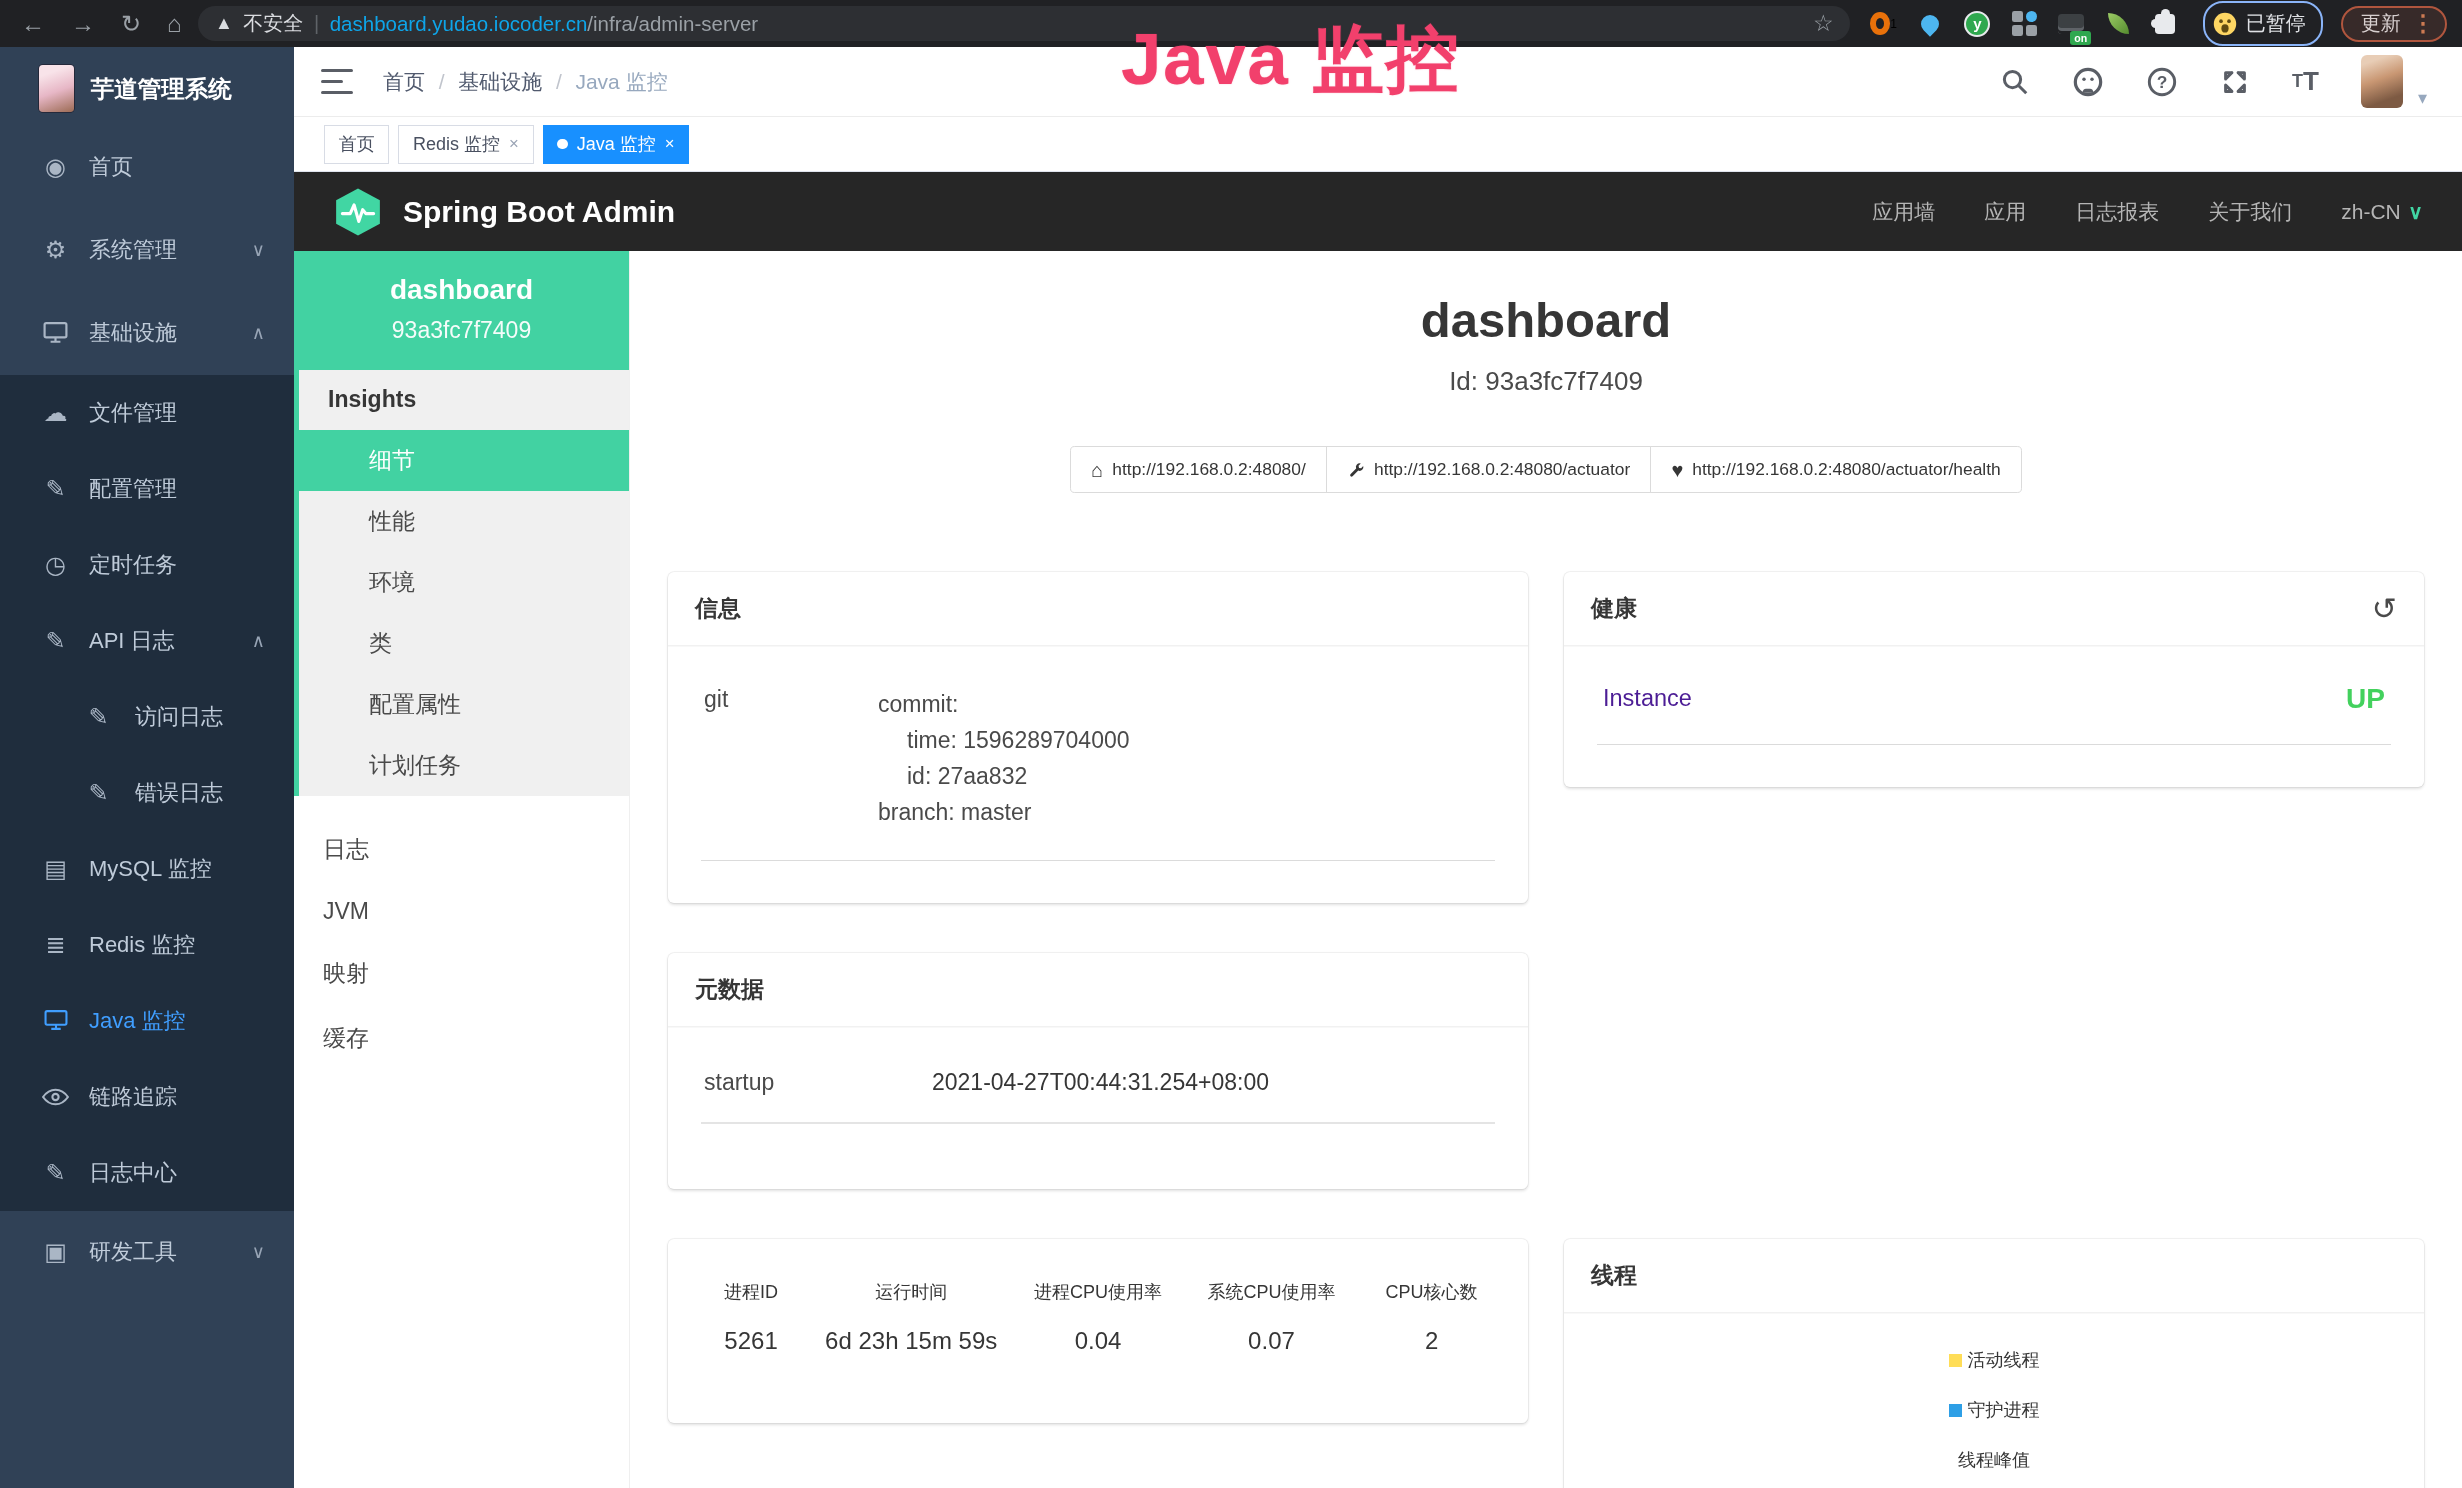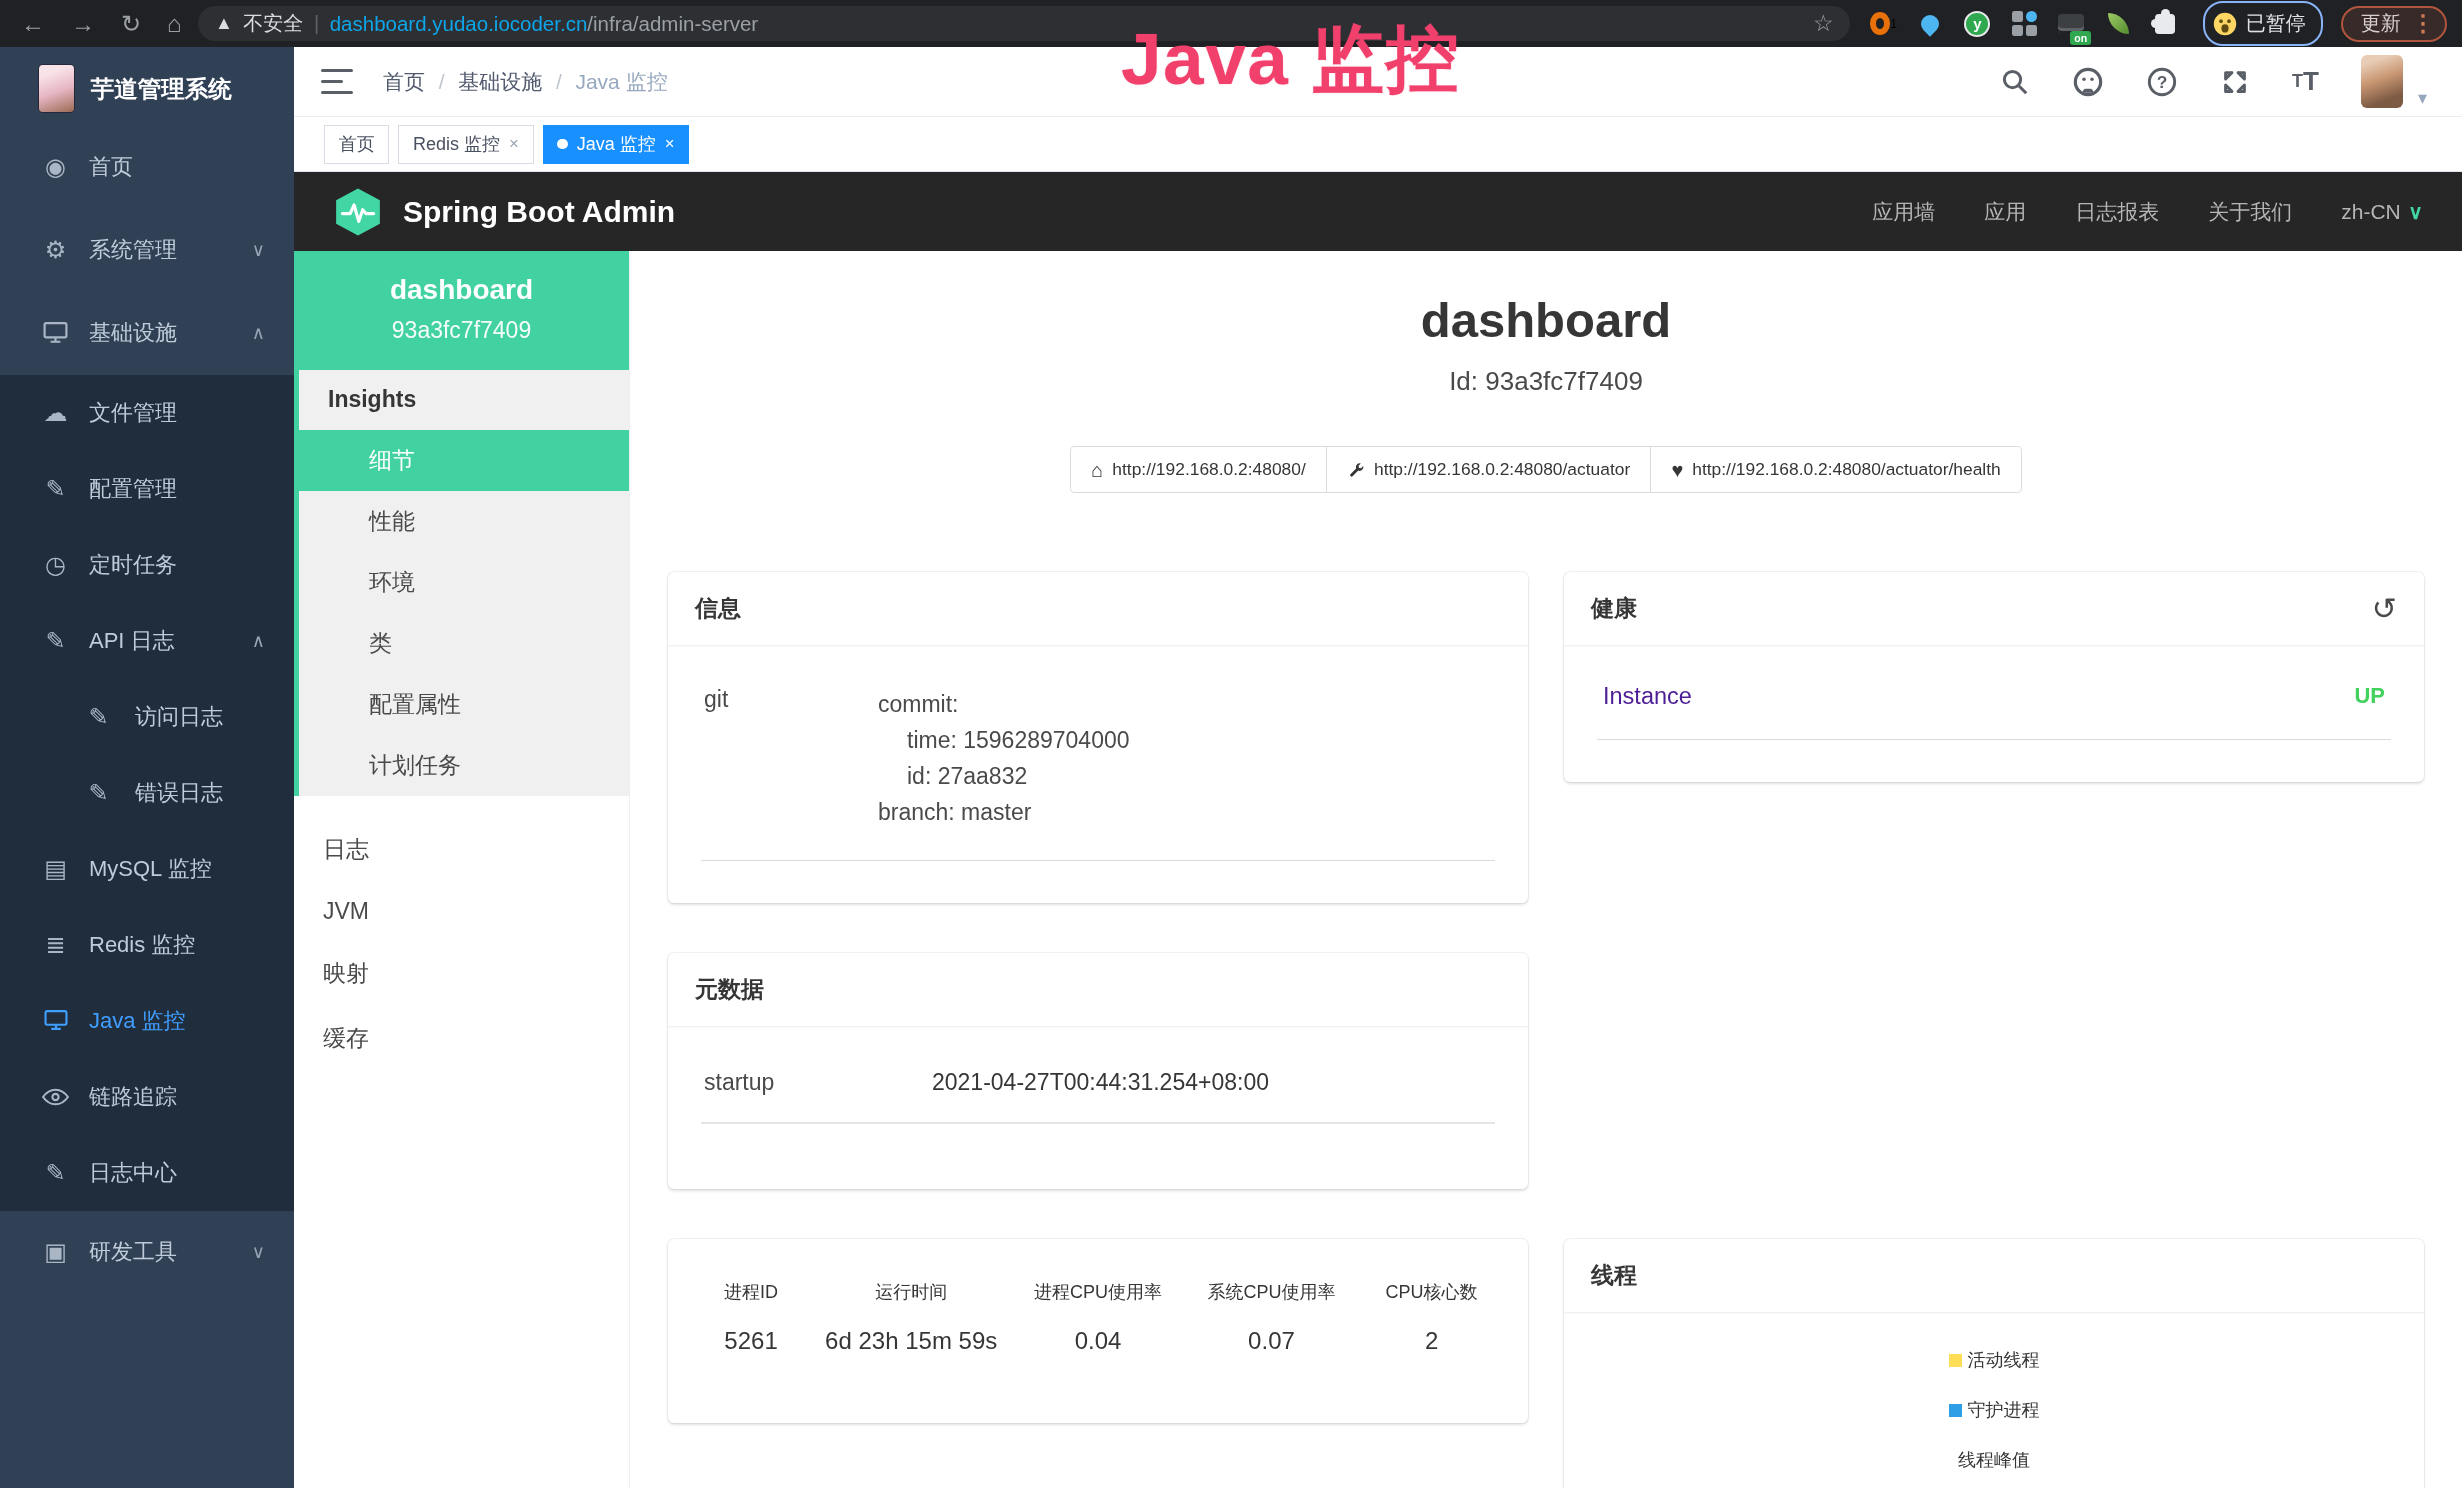--- a/index.html
+++ b/index.html
@@ -145,21 +145,21 @@
   .hist-icon { font-size:30px; font-weight:normal; color:#4a4a4a; cursor:pointer; line-height:.8; }
 
   .kv-row { display:flex; align-items:flex-start; border-bottom:0.8px solid #dbdbdb; padding:7.6px 3px 30px; }
   .kv-key { width:174px; flex-shrink:0; font-size:23px; color:#4a4a4a; }
   .kv-val { font-size:23px; color:#4a4a4a; line-height:36px; }
   .kv-val .indent { padding-left:29px; }
 
   .health-row { display:flex; justify-content:space-between; align-items:center;
     border-bottom:0.8px solid #dbdbdb; padding:4.6px 6px 29px; }
   .health-label { font-size:23.5px; color:#4c1d95; font-weight:500; }
-  .up { color:#43d15d; font-size:22px; font-weight:bold; }
+  .up { color:#43d15d; font-size:28px; font-weight:bold; }
 
   .meta-row { display:flex; align-items:center; border-bottom:2.3px solid #e4e4e4; padding:10.6px 3px 26px; }
   .meta-key { width:228px; flex-shrink:0; font-size:23px; color:#4a4a4a; }
   .meta-val { font-size:23px; color:#363636; }
 
   .ptable { display:grid; grid-template-columns:0.9fr 1.5fr 1.3fr 1.3fr 1.1fr; row-gap:23px;
     text-align:center; padding:10.6px 0 15px; }
   .ptable .th { font-size:18px; color:#363636; }
   .ptable .td { font-size:24px; color:#363636; }
 

